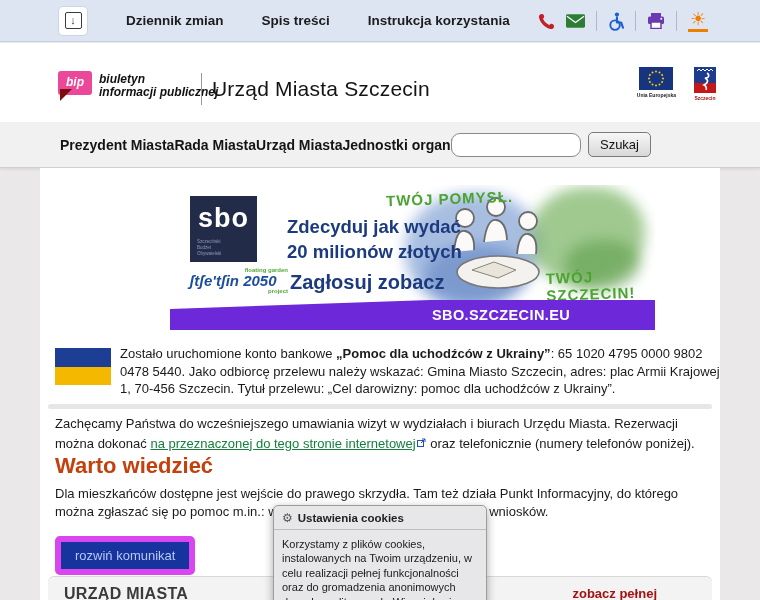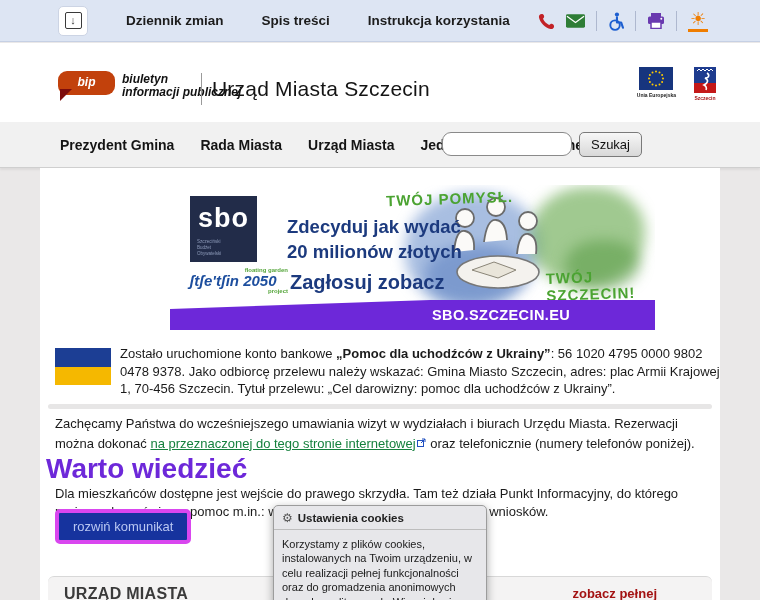--- a/index.html
+++ b/index.html
@@ -22,42 +22,42 @@
   .topbar-icons { position:absolute; right:52px; top:0; height:42px;
     display:flex; align-items:center; gap:11px; }
   .tsep { width:1px; height:20px; background:#aeb8cf; }
   .ticon { display:flex; align-items:center; justify-content:center; cursor:pointer; }
   .sunwrap { border-bottom:3px solid #ef7d00; padding:0 2px 1px 2px; }
   .sun-glyph { font-size:18px; color:#ef7d00; line-height:1; }
 
   
   .header { position:absolute; left:0; top:43px; width:760px; height:79px; background:#fff; }
   .biplogo { position:absolute; left:58px; top:28px; display:flex; cursor:pointer; }
-  .bip-bubble { position:relative; width:57px; height:24px; background:#c2410c; border-radius:9px; }
+  .bip-bubble { position:relative; width:34px; height:24px; background:#ec4899; border-radius:3px; }
   .bip-bubble:after { content:""; position:absolute; left:2px; bottom:-6px;
     border:6px solid transparent; border-top-color:#7d0c0c; border-left-color:#7d0c0c; width:0; height:0; }
   .bip-bubble span { position:absolute; left:0; right:0; top:4px; text-align:center;
     color:#fff; font-size:12px; font-weight:bold; font-style:italic; }
   .bip-text { margin-left:7px; font-size:12px; font-weight:bold; color:#111; line-height:13px; padding-top:2px;font-style:italic; }
   .hsep { position:absolute; left:201px; top:30px; width:1px; height:32px; background:#9a9a9a; }
   .site-title { position:absolute; left:212px; top:34px; font-size:21px; color:#141414;
     font-weight:500; letter-spacing:.2px; }
   .hlogos { position:absolute; right:44px; top:24px; display:flex; gap:18px; }
   .hlogo { display:flex; flex-direction:column; align-items:center; }
   .hlogo .cap { font-size:5px; font-weight:bold; color:#222; margin-top:2px; }
   .hlogo .cap.red { color:#a31212; }
 
   
   .navbar { position:absolute; left:0; top:122px; width:760px; height:46px; background:#f1f1f1;
     border-bottom:1px solid #cfcfcf; box-shadow:0 2px 2px rgba(0,0,0,.06);
     display:flex; align-items:center; }
-  .navbar a.nlink { margin-left:26px; font-size:14px; font-weight:600; color:#141414;
+  .navbar a.nlink { font-size:14px; font-weight:600; color:#141414;
     text-decoration:none; cursor:pointer; }
   .navbar a.nlink:first-of-type { margin-left:60px; }
-  .search { position:absolute; right:118px; display:flex; align-items:flex-start; }
+  .search { position:absolute; right:109px; display:flex; align-items:flex-end; }
   .search input { width:130px; height:24px; border:1px solid #8a8a8a; border-radius:9px;
     background:#fff; padding:0 8px; font-size:12px; }
   .search button { margin-left:7px; height:25px; padding:0 11px; font-size:13px; color:#111;
     background:linear-gradient(#f7f7f7,#d8d8d8); border:1px solid #7a7a7a; border-radius:5px; cursor:pointer; }
 
   
   .content { position:absolute; left:40px; top:168px; width:680px; height:432px; background:#fff; }
 
   
   .banner { position:absolute; left:130px; top:17px; width:485px; height:145px; background:#fff;
@@ -98,27 +98,27 @@
 
   .divider { position:absolute; left:8px; top:236px; width:664px; height:5px;
     background:#e7e6e6; border-radius:3px; }
 
   
   .visit { position:absolute; left:15px; top:247px; width:662px; font-size:13px;
     line-height:18.5px; color:#1b1b1b; }
   a.blue-link { color:#15803d; text-decoration:underline; cursor:pointer; }
   .extlink-icon { display:inline-block; vertical-align:1px; margin:0 1px; }
 
-  .warto-title { position:absolute; left:6px; top:285px; font-size:28px; font-weight:bold; color:#6d28d9; }
+  .warto-title { position:absolute; left:15px; top:285px; font-size:22px; font-weight:bold; color:#c2410c; }
 
   .info { position:absolute; left:15px; top:317px; width:665px; font-size:13px;
     line-height:17.5px; color:#1b1b1b; }
   .hidden-gap { display:inline-block; width:208px; }
 
-  .expand-btn { position:absolute; left:15px; top:341px; background:#16339e; border:4px solid #d946ef;
+  .expand-btn { position:absolute; left:15px; top:368px; background:#16339e; border:6px solid #d946ef;
     border-radius:5px; padding:6px 14px; font-size:13px; color:#b9c7f2; cursor:pointer; }
 
   
   .footer-bar { position:absolute; left:8px; top:408px; width:664px; height:40px;
     background:#f4f3f3; border-top:1px solid #d8d8d8; border-radius:6px 6px 0 0; }
   .footer-title { position:absolute; left:16px; top:8px; font-size:16px; font-weight:bold;
     color:#3a3a3a; letter-spacing:.3px; }
   .footer-more { position:absolute; right:55px; top:9px; font-size:13px; font-weight:bold;
     color:#a31212; text-decoration:none; cursor:pointer; }
 
@@ -220,21 +220,21 @@
             <rect y="16" width="22" height="10" fill="#c41818"></rect>
             <path d="M3 4 L5 2 L7 4 L9 2 L11 4 L13 2 L15 4 L17 2 L19 4" stroke="#fff" stroke-width="1" fill="none"></path>
             <path d="M13 6 C16 8 15 11 11 11 C15 13 14 16 10 18 C12 19 13 21 12 23" stroke="#fff" stroke-width="1.6" fill="none"></path>
           </svg>
         <span class="cap red">Szczecin</span>
       </div>
     </div>
   </div>
 
   <div class="navbar">
-    <a class="nlink">Prezydent Gmina</a>
+    <a class="nlink">Prezydent Miasta</a>
     <a class="nlink">Rada Miasta</a>
     <a class="nlink">Urząd Miasta</a>
     <a class="nlink">Jednostki organizacyjne</a>
     <div class="search">
       <input type="text" value="" style="">
       <button>Szukaj</button>
     </div>
   </div>
 
   <div class="content">
@@ -283,21 +283,21 @@
 
       <div class="bband">
         <span class="url">SBO.SZCZECIN.EU</span>
       </div>
     </div>
 
     <div class="ua-flag">
       <div class="b"></div>
         <div class="y"></div>
     </div>
-    <p class="ua-text"><span>Zostało uruchomione konto bankowe </span><b>„Pomoc dla uchodźców z Ukrainy”</b><span>: 56 1020 4795 0000 9802 0478 9378. Jako odbiorcę przelewu należy wskazać: Gmina Miasto Szczecin, adres: plac Armii Krajowej 1, 70-456 Szczecin. Tytuł przelewu: „Cel darowizny: pomoc dla uchodźców z Ukrainy”.</span></p>
+    <p class="ua-text"><span>Zostało uruchomione konto bankowe </span><b>„Pomoc dla uchodźców z Ukrainy”</b><span>: 65 1020 4795 0000 9802 0478 5440. Jako odbiorcę przelewu należy wskazać: Gmina Miasto Szczecin, adres: plac Armii Krajowej 1, 70-456 Szczecin. Tytuł przelewu: „Cel darowizny: pomoc dla uchodźców z Ukrainy”.</span></p>
 
     <div class="divider"></div>
 
     <p class="visit"><span>Zachęcamy Państwa do wcześniejszego umawiania wizyt w wydziałach i biurach Urzędu Miasta. Rezerwacji można dokonać </span><a class="blue-link">na przeznaczonej do tego stronie internetowej</a><span class="extlink-icon"><svg width="9" height="9" viewBox="0 0 9 9">
             <rect x="0.5" y="2.5" width="6" height="6" fill="none" stroke="#2050c0"></rect>
             <path d="M4 5 L8 1 M5 1 L8 1 L8 4" stroke="#2050c0" fill="none"></path>
           </svg></span><span> oraz telefonicznie (numery telefonów poniżej).</span></p>
 
     <h1 class="warto-title">Warto wiedzieć</h1>
 

